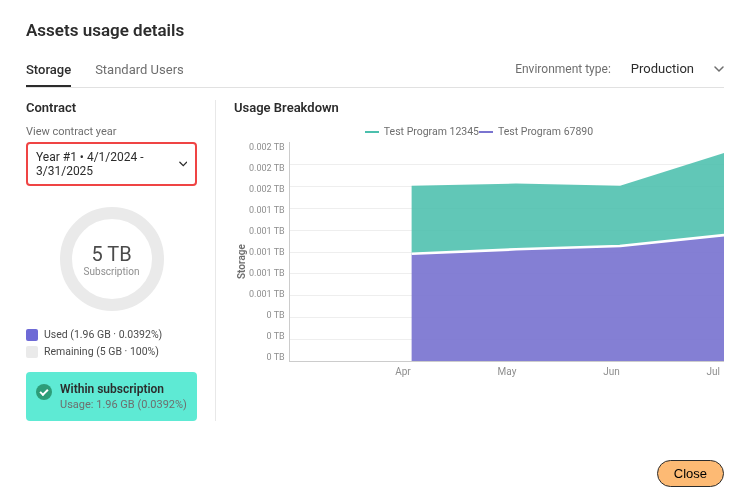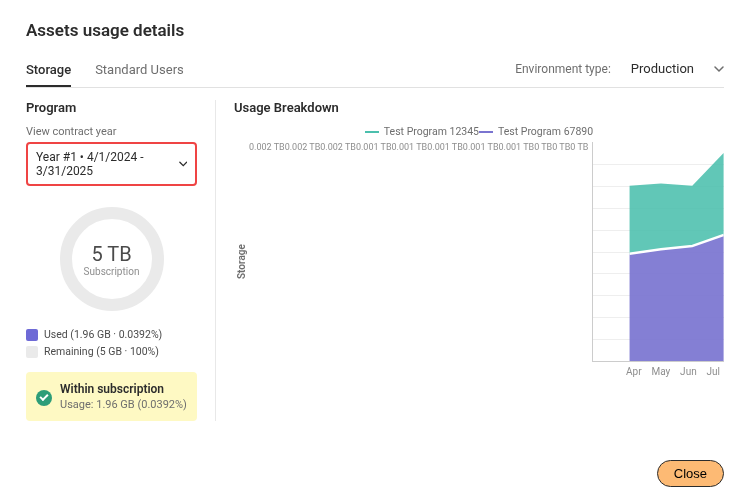--- a/index.html
+++ b/index.html
@@ -121,26 +121,26 @@
     margin-bottom: 4px;
   }
   .swatch {
     width: 12px; height: 12px;
     margin-right: 6px;
     border-radius: 2px;
   }
   .swatch.used { background: #6e6ad6; }
   .swatch.remaining { background: #eaeaea; }
   .status-box {
-    background: #fef9c3;
+    background: #5eead4;
     border-radius: 4px;
     padding: 10px 10px;
     display: flex;
     gap: 8px;
-    align-items: center;
+    align-items: flex-start;
   }
   .status-icon {
     width: 16px; height: 16px;
     border-radius: 50%;
     background: #2d9d78;
     position: relative;
     flex-shrink: 0;
     margin-top: 2px;
   }
   .status-icon::after {
@@ -180,21 +180,21 @@
     writing-mode: vertical-rl;
     transform: rotate(180deg);
     font-size: 10px;
     color: #6e6e6e;
     text-align: center;
     padding: 0 2px;
     font-weight: 600;
   }
   .y-ticks {
     display: flex;
-    flex-direction: row;
+    flex-direction: column;
     justify-content: space-between;
     font-size: 9px;
     color: #8e8e8e;
     text-align: right;
     padding-right: 4px;
     height: 220px;
   }
   .plot-wrap { flex: 1; }
   .plot {
     position: relative;
@@ -241,21 +241,21 @@
     <span>Environment type:</span>
     <span class="env-value">Production</span>
     <svg class="chevron" viewBox="0 0 10 10">
         <path d="M1 3l4 4 4-4" stroke="#6e6e6e" stroke-width="1.5" fill="none" stroke-linecap="round"></path>
       </svg>
   </div>
 </div>
 
 <div class="main">
   <div class="left-col">
-    <div class="section-title">Program</div>
+    <div class="section-title">Contract</div>
     <div class="year-label">View contract year</div>
     <div class="year-select">
       <span>Year #1  •  4/1/2024 - 3/31/2025</span>
       <svg class="chevron" viewBox="0 0 10 10">
           <path d="M1 3l4 4 4-4" stroke="#2c2c2c" stroke-width="1.5" fill="none" stroke-linecap="round"></path>
         </svg>
     </div>
 
     <div class="donut-wrap">
       <div class="donut">

